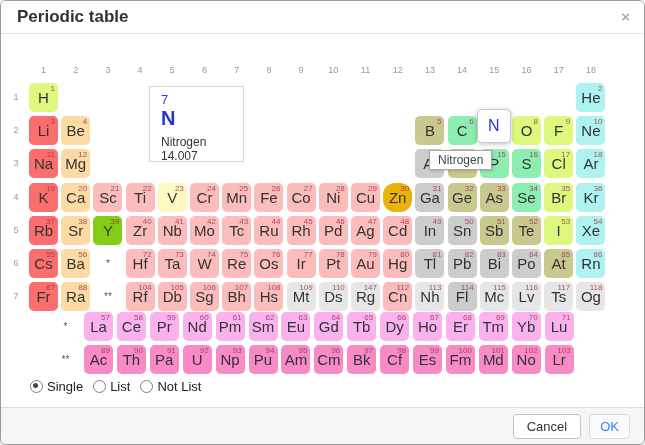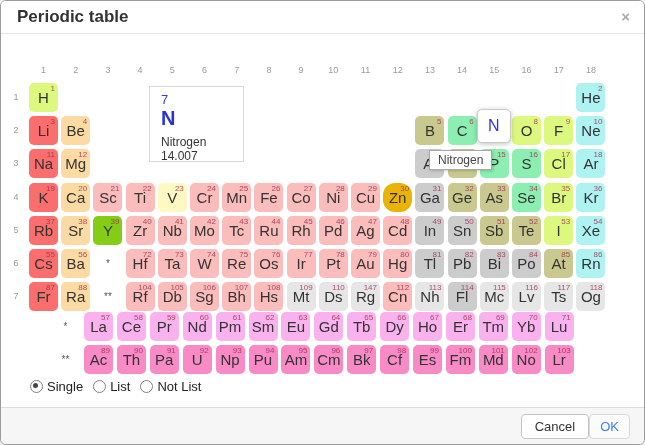--- a/index.html
+++ b/index.html
@@ -30,21 +30,21 @@
   .p-name{font-size:12px;color:#333;line-height:14px;margin-top:5px;}
   .p-mass{font-size:12px;color:#333;line-height:14px;}
   .tooltip{position:absolute;left:428px;top:90px;background:#fff;border:1px solid #a8a8a8;
     box-shadow:1px 1px 3px rgba(0,0,0,.2);font-size:12px;color:#444;padding:2px 8px;z-index:6;white-space:nowrap;}
   .opts{position:absolute;left:29px;top:378px;display:flex;align-items:center;gap:10px;font-size:13px;color:#222;}
   .opt{display:flex;align-items:center;gap:4px;cursor:pointer;}
   .radio{width:11px;height:11px;border:1px solid #808080;border-radius:50%;background:#fff;
     display:inline-block;position:relative;}
   .radio.sel::after{content:'';position:absolute;left:2px;top:2px;width:5px;height:5px;border-radius:50%;background:#444;}
   .ftr{position:absolute;left:0;right:0;bottom:0;height:36px;background:#f6f6f6;border-top:1px solid #dcdcdc;
-    display:flex;align-items:center;justify-content:flex-end;padding-right:14px;}
+    display:flex;align-items:center;justify-content:flex-end;gap:8px;padding-right:14px;}
   .btn{font-family:inherit;font-size:13px;border-radius:4px;padding:4px 13px;cursor:pointer;}
   .btn.cancel{background:#fff;border:1px solid #c3c3c3;color:#333;}
   .btn.ok{background:#fbfbfb;border:1px solid #d9d9d9;color:#3b82f6;padding:4px 10px;}
 </style>
 </head>
 <body>
 
 <div class="dialog">
   <div class="hdr">
     <span class="title">Periodic table</span>

